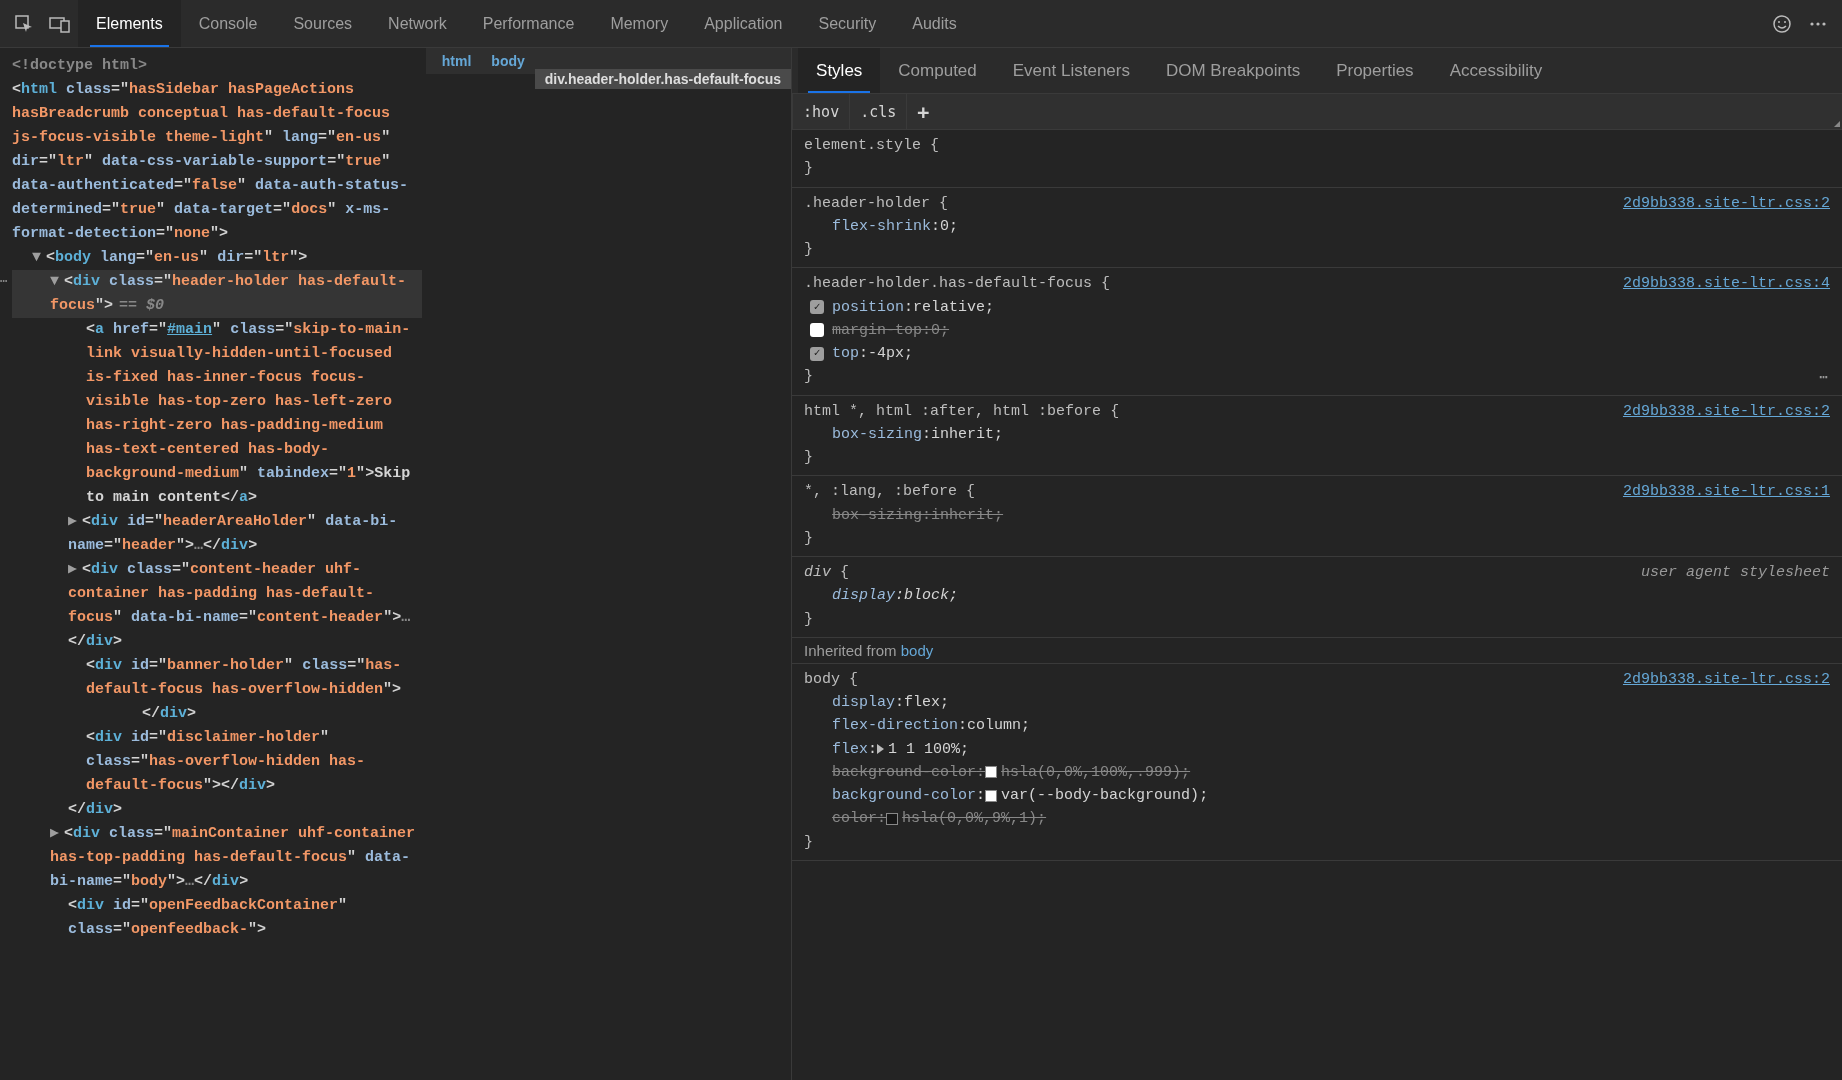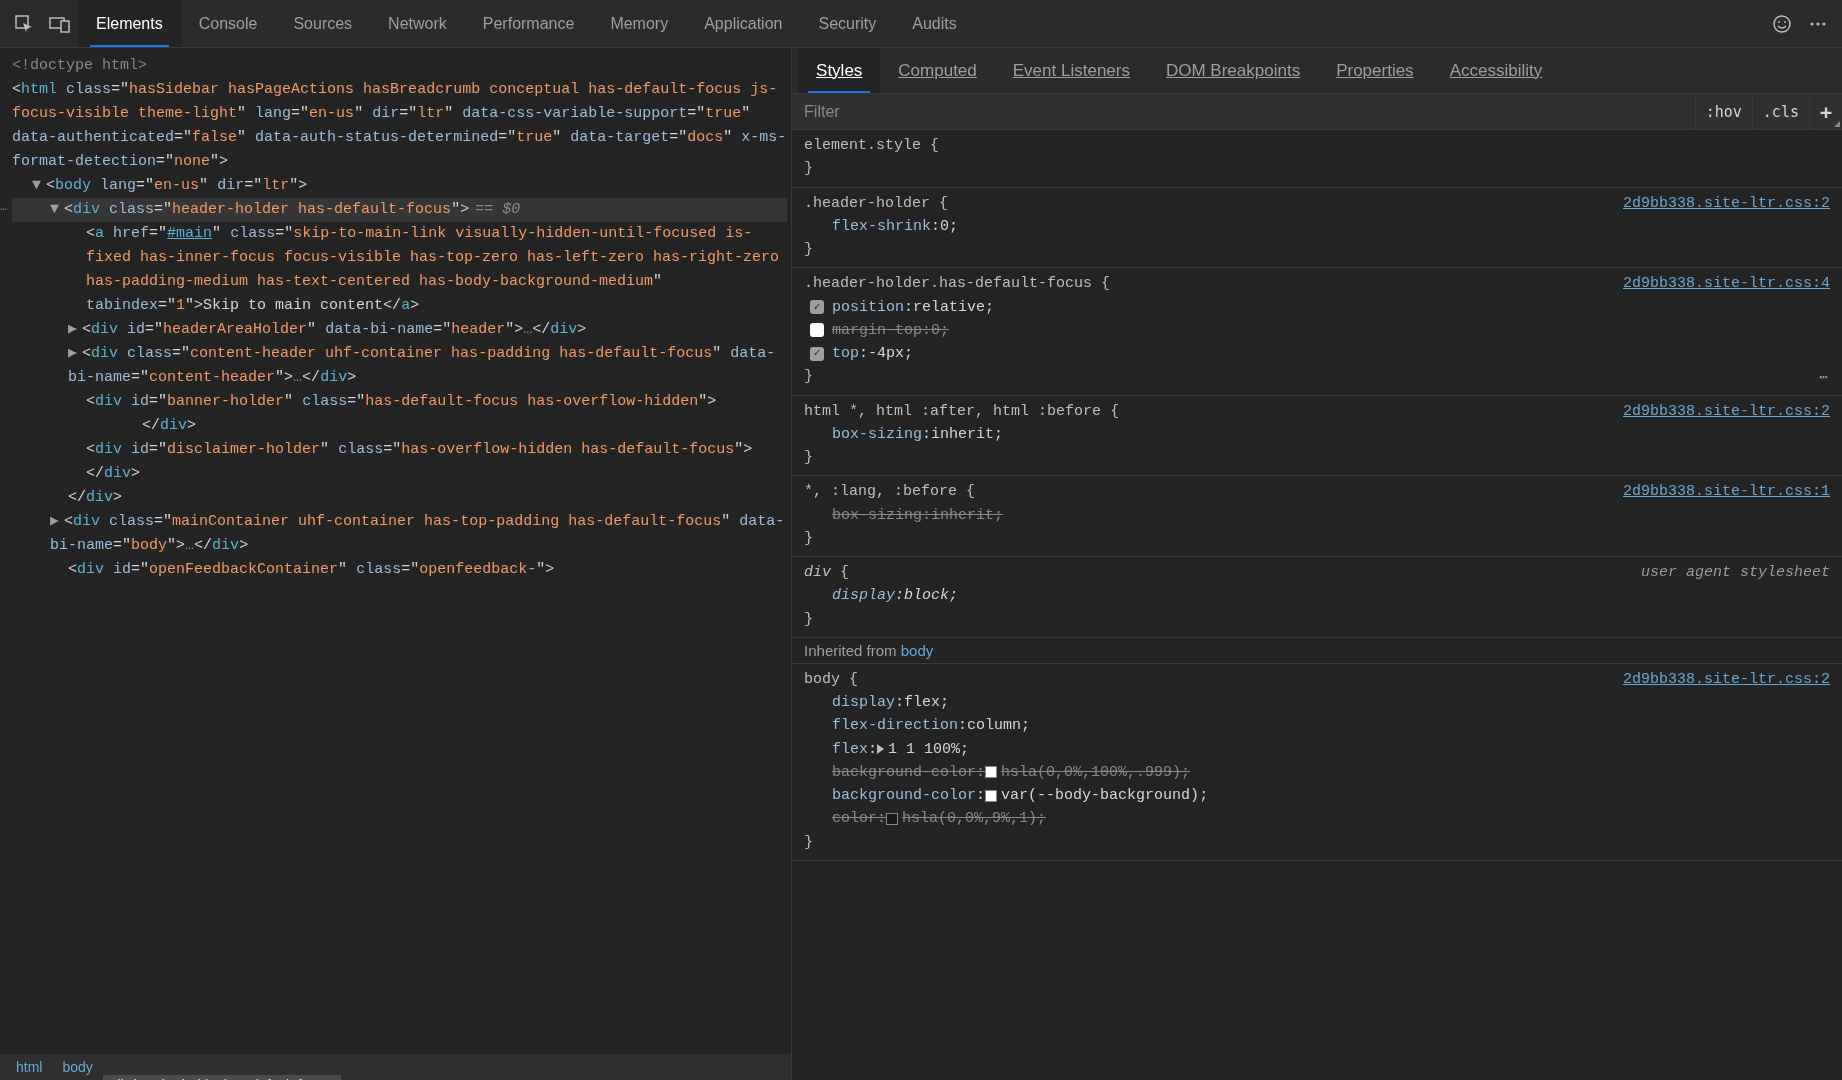--- a/index.html
+++ b/index.html
@@ -54,23 +54,24 @@
   .main {
     flex: 1;
     display: flex;
     min-height: 0;
   }
 
   
   .dom-pane {
     flex: 0 0 43%;
     display: flex;
-    flex-direction: column;
+    flex-direction: row;
     min-width: 0;
     border-right: 1px solid #3a3a3a;
+    font-weight: bold;
   }
   .dom-tree {
     flex: 1;
     overflow: auto;
     padding: 6px 4px 6px 12px;
     font-size: 15px;
     line-height: 1.6;
   }
   .dom-tree .line { white-space: normal; word-break: break-word; }
   .indent-0 { padding-left: 0; }
@@ -142,21 +143,20 @@
     font-size: 17px;
     padding: 0 6px;
     height: 46px;
   }
   .side-tab {
     padding: 0 18px;
     display: flex; align-items: center;
     color: #9e9e9e;
     cursor: pointer;
     position: relative;
-    text-decoration: underline;
   }
   .side-tab.active {
     color: #fff;
     background: #242424;
   }
   .side-tab.active::after {
     content: "";
     position: absolute;
     bottom: 0; left: 10px; right: 10px;
     height: 2px;
@@ -357,21 +357,20 @@
       <div class="side-tabs" id="side-tabs">
           <div class="side-tab active">Styles</div>
           <div class="side-tab">Computed</div>
           <div class="side-tab">Event Listeners</div>
           <div class="side-tab">DOM Breakpoints</div>
           <div class="side-tab">Properties</div>
           <div class="side-tab">Accessibility</div>
         </div>
 
       <div class="filter-bar">
-        <input class="filter-input" placeholder="Filter" style="">
         <div class="filter-btn">:hov</div>
         <div class="filter-btn">.cls</div>
         <div class="filter-btn filter-add">+</div>
         <div class="filter-corner"></div>
       </div>
 
       <div class="rules" id="rules">
           <div class="rule">
             <div><span class="selector">element.style</span> <span class="brace">{</span></div>
             <div><span class="brace">}</span></div>

